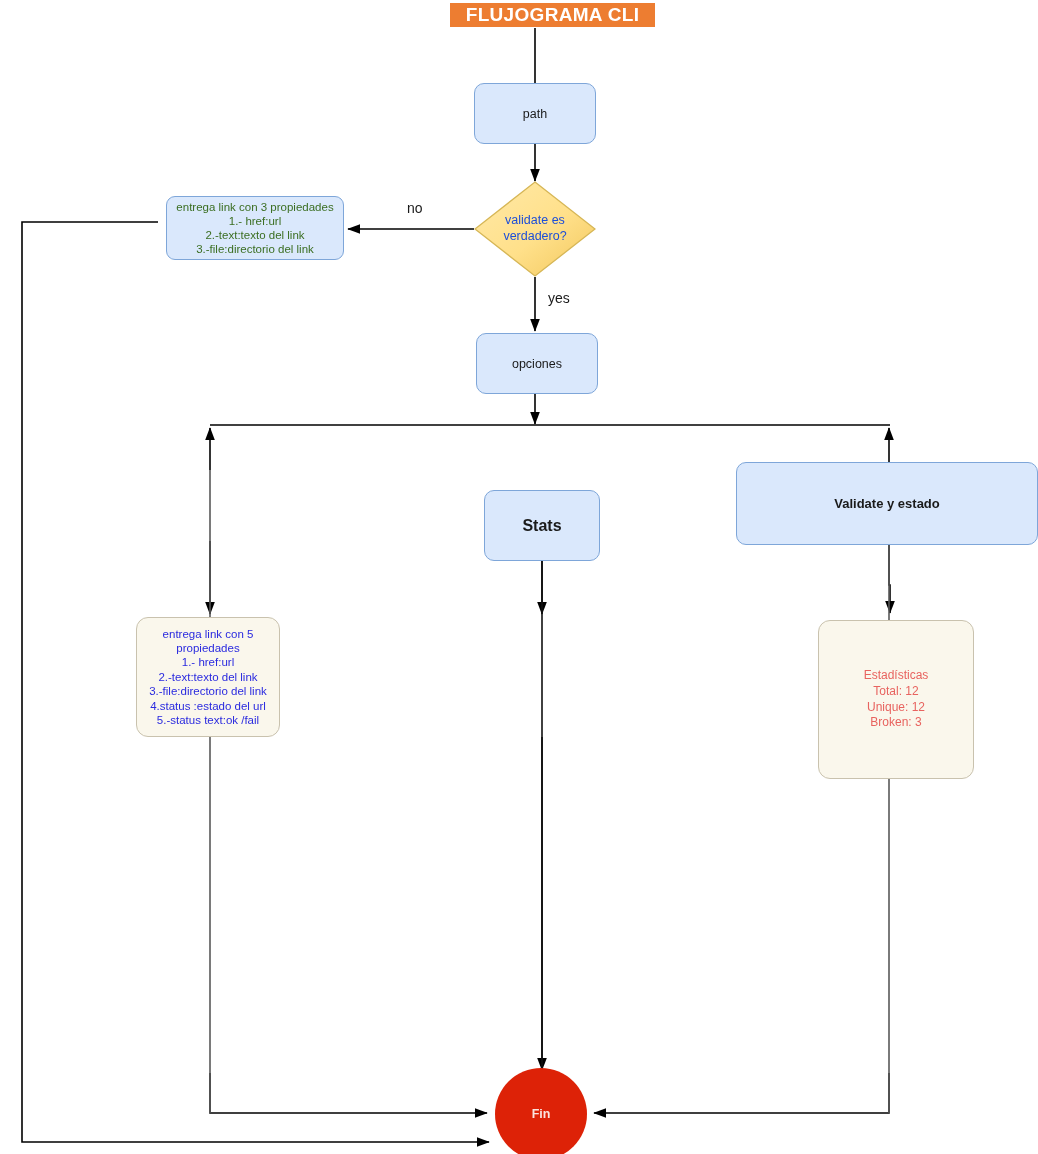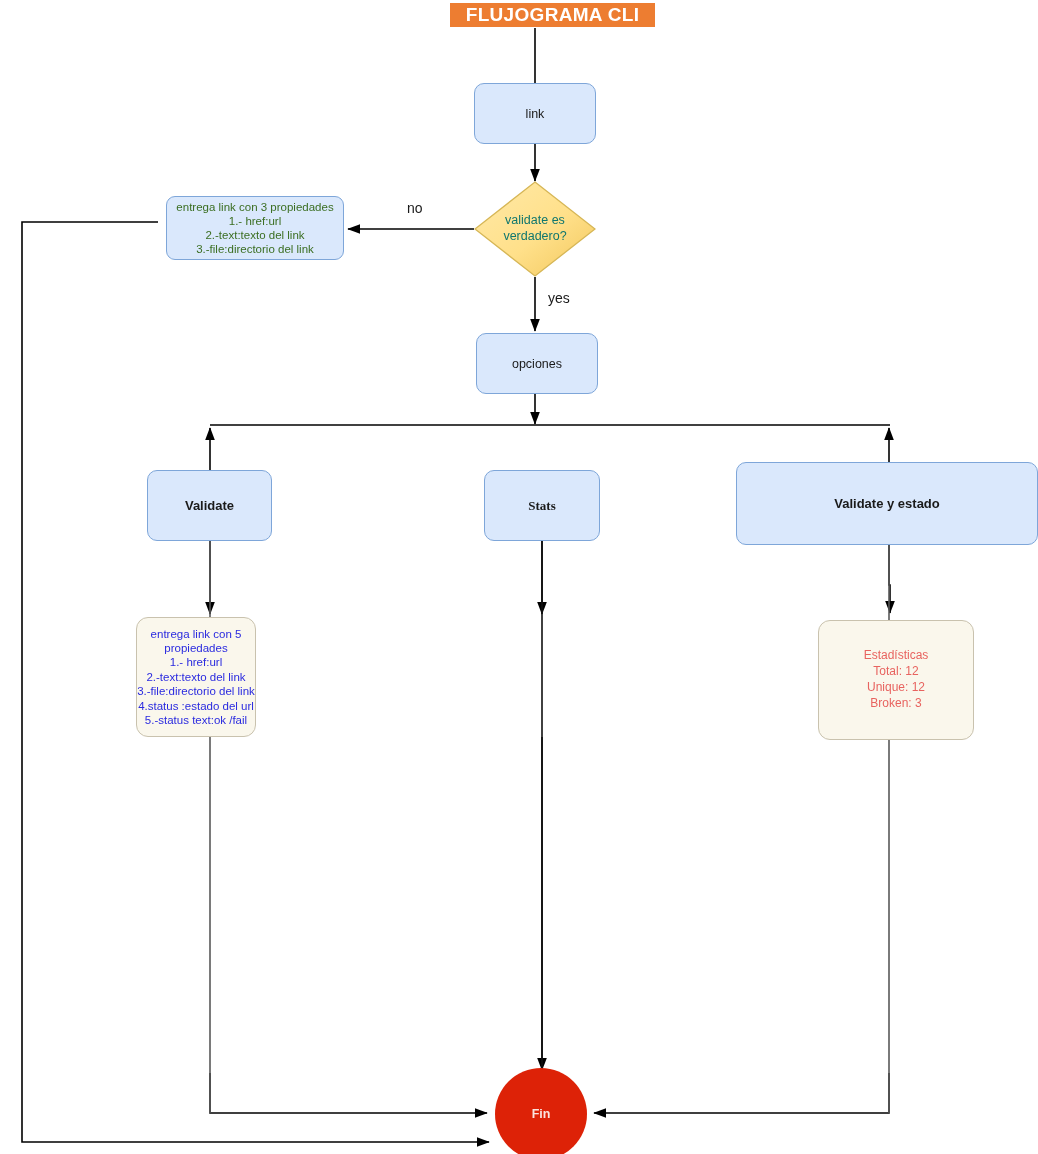--- a/index.html
+++ b/index.html
@@ -51,23 +51,24 @@
     border: 1px solid #7EA6D9;
     border-radius: 10px;
     color: #1a1a1a;
     font-size: 12.5px;
   }
   .proc.bold {
     font-weight: bold;
     font-size: 13px;
   }
   .proc.serif-bold {
-    font-family: Liberation Serif, serif;
-    font-weight: bold;
-    font-size: 13px;
+    font-family: Liberation Sans, sans-serif;
+    font-weight: bold;
+    font-size: 16px;
+    margin-top: 20px;
   }
   .info-note {
     background: #DAE8FC;
     border: 1px solid #7EA6D9;
     border-radius: 9px;
     color: #3B6E22;
     font-size: 11.5px;
     line-height: 1.22;
     margin-left: 8px;
   }
@@ -93,21 +94,21 @@
   }
   .diamond-label {
     position: absolute;
     left: 0; top: 0;
     width: 100%; height: 100%;
     display: flex;
     align-items: center;
     justify-content: center;
     text-align: center;
     font-size: 12.5px;
-    color: #0f766e;
+    color: #1d4ed8;
     line-height: 1.25;
   }
   .terminator {
     border-radius: 50%;
     background: #DD2207;
     color: #FBE3DE;
     font-weight: bold;
     font-size: 12.5px;
   }
   .edge-label {
@@ -171,55 +172,54 @@
     <g stroke="#666666" stroke-width="1.6" fill="none">
 
       <path d="M210,470 L210,1113" stroke="#595959"></path>
       <path d="M889,462 L889,1113" stroke="#595959"></path>
       <path d="M542,541 L542,1070" stroke="#111111"></path>
     </g>
   </svg>
 
   <div class="node title-banner" style="left:433px; top:3px; width:205px; height:24px;margin-left:17px;">FLUJOGRAMA CLI</div>
 
-  <div class="node proc" style="left:474px; top:83px; width:122px; height:61px;">link</div>
+  <div class="node proc" style="left:474px; top:83px; width:122px; height:61px;">path</div>
 
   <div class="diamond-wrap" style="left:474px; top:181px; width:122px; height:96px;">
     <svg class="diamond-shape" viewBox="0 0 122 96" preserveAspectRatio="none">
       <polygon points="61,1 121,48 61,95 1,48" fill="url(#diamondGrad)" stroke="#D6B656" stroke-width="1.3"></polygon>
     </svg>
     <div class="diamond-label nowrap-lines">validate es
 verdadero?</div>
   </div>
 
   <div class="node info-note nowrap-lines" style="left:158px; top:196px; width:178px; height:64px;">entrega link con 3 propiedades
 1.- href:url
 2.-text:texto del link
 3.-file:directorio del link</div>
 
   <div class="edge-label" style="left:407px; top:200px;">no</div>
   <div class="edge-label" style="left:548px; top:290px;">yes</div>
 
   <div class="node proc" style="left:476px; top:333px; width:122px; height:61px;">opciones</div>
 
-  <div class="node proc bold" style="left:147px; top:470px; width:125px; height:71px;">Validate</div>
 
   <div class="node proc serif-bold" style="left:484px; top:470px; width:116px; height:71px;">Stats</div>
 
   <div class="node proc bold" style="left:736px; top:462px; width:302px; height:83px;">Validate y estado</div>
 
-  <div class="node card blue-text nowrap-lines" style="left:136px; top:617px; width:120px; height:120px;">entrega link con 5
+  <div class="node card blue-text nowrap-lines" style="left:136px; top:617px; width:144px; height:120px;">entrega link con 5
 propiedades
 1.- href:url
 2.-text:texto del link
 3.-file:directorio del link
 4.status :estado del url
 5.-status text:ok /fail</div>
 
 
-  <div class="node card red-text nowrap-lines" style="left:818px; top:620px; width:156px; height:120px;">Estadísticas
+  <div class="node card red-text nowrap-lines" style="left:818px; top:620px; width:156px; height:159px;">Estadísticas
 Total:   12
 Unique: 12
 Broken: 3</div>
 
   <div class="node terminator" style="left:495px; top:1068px; width:92px; height:92px;">Fin</div>
 
 </div>
 
 </body></html>

